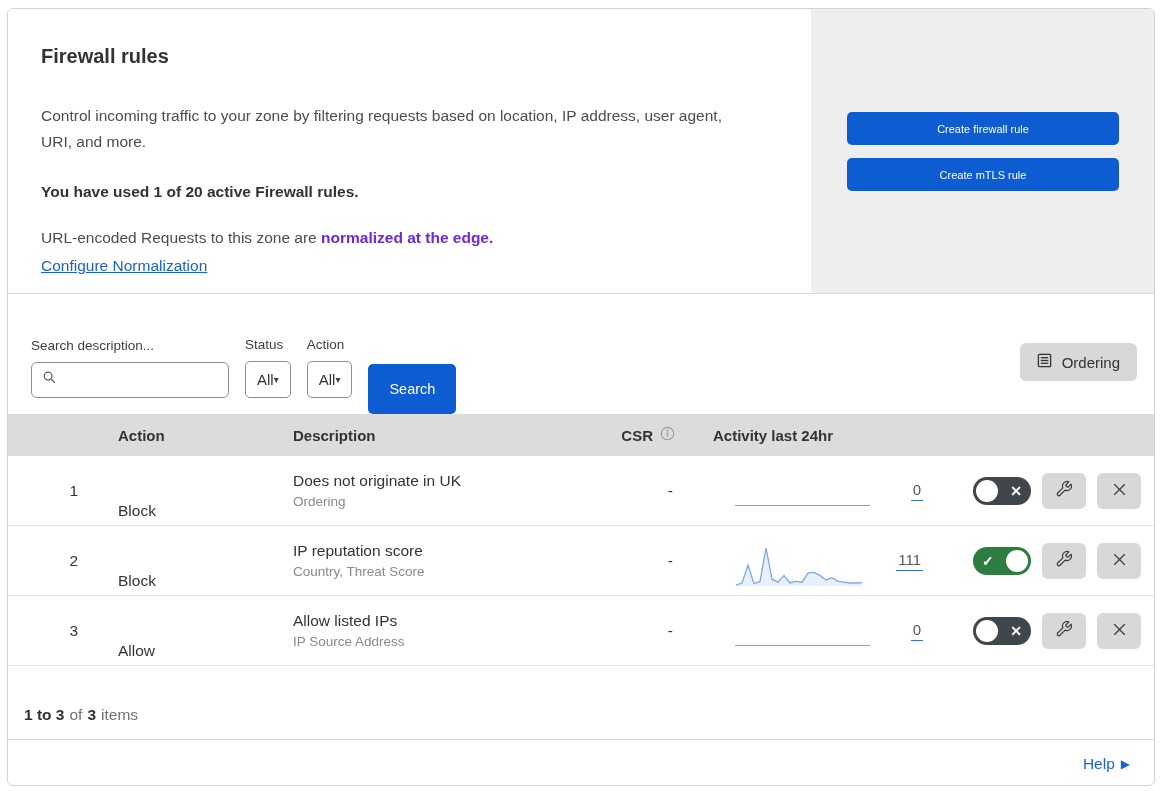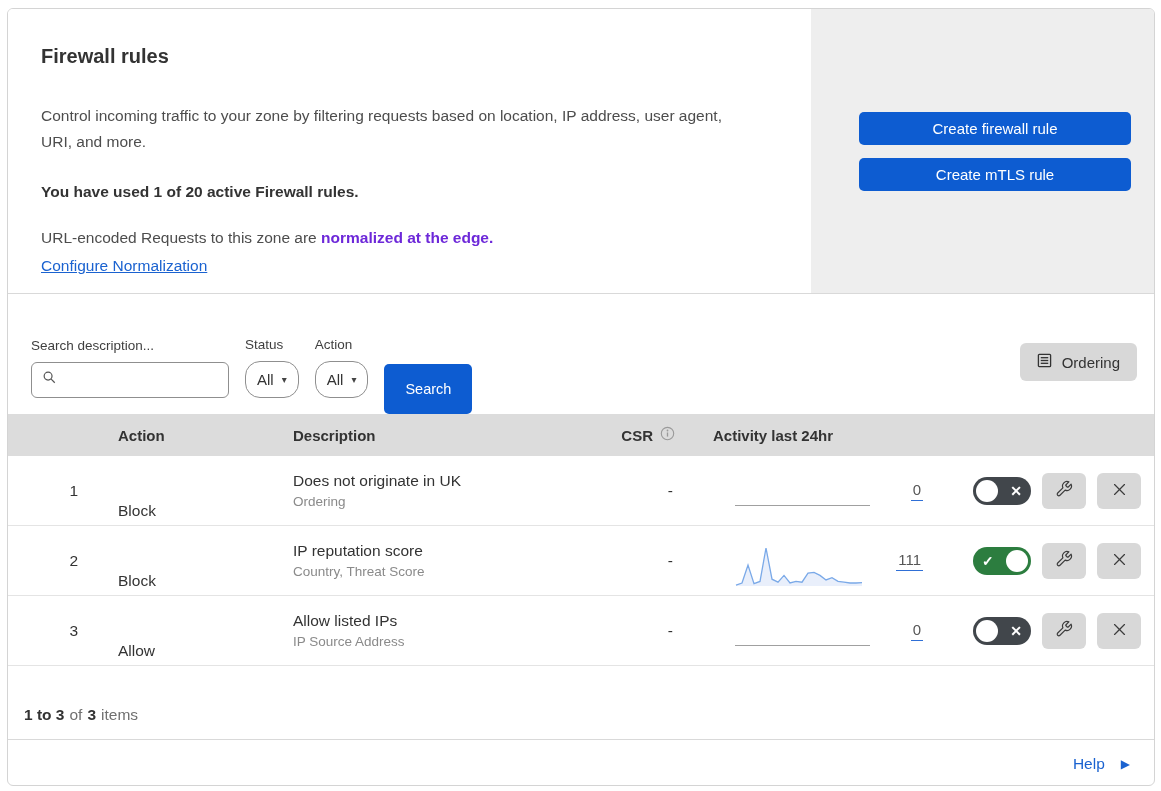--- a/index.html
+++ b/index.html
@@ -15,28 +15,28 @@
   .page-title { font-size: 20px; font-weight: 600; color: #333; margin-bottom: 35px; }
   .desc { font-size: 15.5px; color: #4d4d4d; line-height: 26px; max-width: 710px; margin-bottom: 28px; }
   .usage { font-size: 15.5px; font-weight: 700; color: #333; margin-bottom: 28px; }
   .norm { font-size: 15.5px; color: #4d4d4d; margin-bottom: 10px; }
   .norm b { color: #6d28d9; }
   .cfg-link { font-size: 15.5px; color: var(--link-blue, #1a62d0); text-decoration: underline; cursor: pointer; display: inline-block; }
   .header-right { width: 343px; background: var(--side-panel-bg, #eee); padding: 103px 35px 0 36px; flex: 0 0 auto; }
   .blue-btn {
     display: block; width: 100%; height: 33px; margin-bottom: 13px;
     background: var(--primary-blue, #0d5cd1); color: #fff; border: none; border-radius: 5px;
-    font-size: 15px; font-family: inherit; cursor: pointer; margin-left: 12px;
+    font-size: 11px; font-family: inherit; cursor: pointer;
   }
   
   .filter-bar { position: relative; height: 120px; padding: 27px 24px 0 23px; display: flex; gap: 16px; align-items: center; flex: 0 0 auto; }
   .f-label { display: block; font-size: 13.5px; color: #3f3f3f; margin-bottom: 9px; }
   .search-box { width: 198px; height: 36px; border: 1px solid #8f8f8f; border-radius: 6px; display: flex; align-items: center; padding: 0 10px; gap: 7px; background: #fff; }
   .search-box input { border: none; outline: none; flex: 1; font-size: 14px; font-family: inherit; background: transparent; }
-  .select-box { height: 37px; border: 1px solid #8f8f8f; border-radius: 15px; display: inline-flex; align-items: center; gap: 8px; padding: 0 11px; font-size: 15px; color: #333; cursor: pointer; background: #fff; }
+  .select-box { height: 37px; border: 1px solid #8f8f8f; border-radius: 5px; display: inline-flex; align-items: center; padding: 0 11px; font-size: 15px; color: #333; cursor: pointer; background: #fff; }
   .caret { font-size: 10px; color: #444; }
   .search-btn { height: 50px; margin-top: 42px; padding: 0 21px; background: var(--primary-blue, #0d5cd1); color: #fff; border: none; border-radius: 5px; font-size: 14.5px; font-family: inherit; cursor: pointer; }
   .ordering-btn { position: absolute; top: 49px; right: 17px; height: 38px; padding: 0 17px; background: var(--icon-button-bg, #d8d8d8); border: none; border-radius: 6px; display: inline-flex; align-items: center; gap: 10px; font-size: 15px; color: #333; font-family: inherit; cursor: pointer; }
   
   .grid-cols { display: grid; grid-template-columns: 90px 175px 310px 110px 250px 1fr; }
   .thead { height: 42px; background: var(--table-header-bg, #dcdcdc); align-items: center; font-weight: 600; font-size: 15px; color: #333; flex: 0 0 auto; }
   .th-pad { padding-left: 20px; }
   .th-csr { display: flex; justify-content: flex-end; align-items: center; gap: 7px; padding-right: 18px; }
   .trow { height: 70px; border-bottom: 1px solid #e4e4e4; align-items: center; font-size: 15.5px; color: #333; flex: 0 0 auto; }
   .c-num { text-align: right; padding-right: 20px; }
@@ -59,21 +59,21 @@
   .toggle.off .t-x { right: 9px; }
   .toggle.off .t-knob { left: 3px; }
   .toggle.on { background: var(--toggle-on-green, #2c7d3f); }
   .toggle.on .t-check { left: 9px; }
   .toggle.on .t-knob { right: 3px; }
   .icon-btn { width: 44px; height: 36px; border-radius: 6px; background: var(--icon-button-bg, #d8d8d8); border: none; display: inline-flex; align-items: center; justify-content: center; cursor: pointer; }
   
   .items-footer { height: 73px; display: flex; align-items: flex-end; padding: 0 0 15px 16px; font-size: 15.5px; color: #707070; gap: 5px; flex: 0 0 auto; }
   .items-footer b { color: #333; font-weight: 700; }
   .help-bar { height: 48px; border-top: 1px solid #d9d9d9; display: flex; align-items: center; justify-content: flex-end; padding-right: 24px; flex: 1 0 auto; }
-  .help-link { color: var(--link-blue, #1a62d0); font-size: 15.5px; display: inline-flex; align-items: center; gap: 16px; cursor: pointer; text-decoration: none; }
+  .help-link { color: var(--link-blue, #1a62d0); font-size: 15.5px; display: inline-flex; align-items: center; gap: 6px; cursor: pointer; text-decoration: none; }
   .help-arrow { font-size: 12px; }
 </style>
 </head>
 <body>
 
 <div class="container">
 
   <div class="header-section">
     <div class="header-left">
       <div class="page-title">Firewall rules</div>

